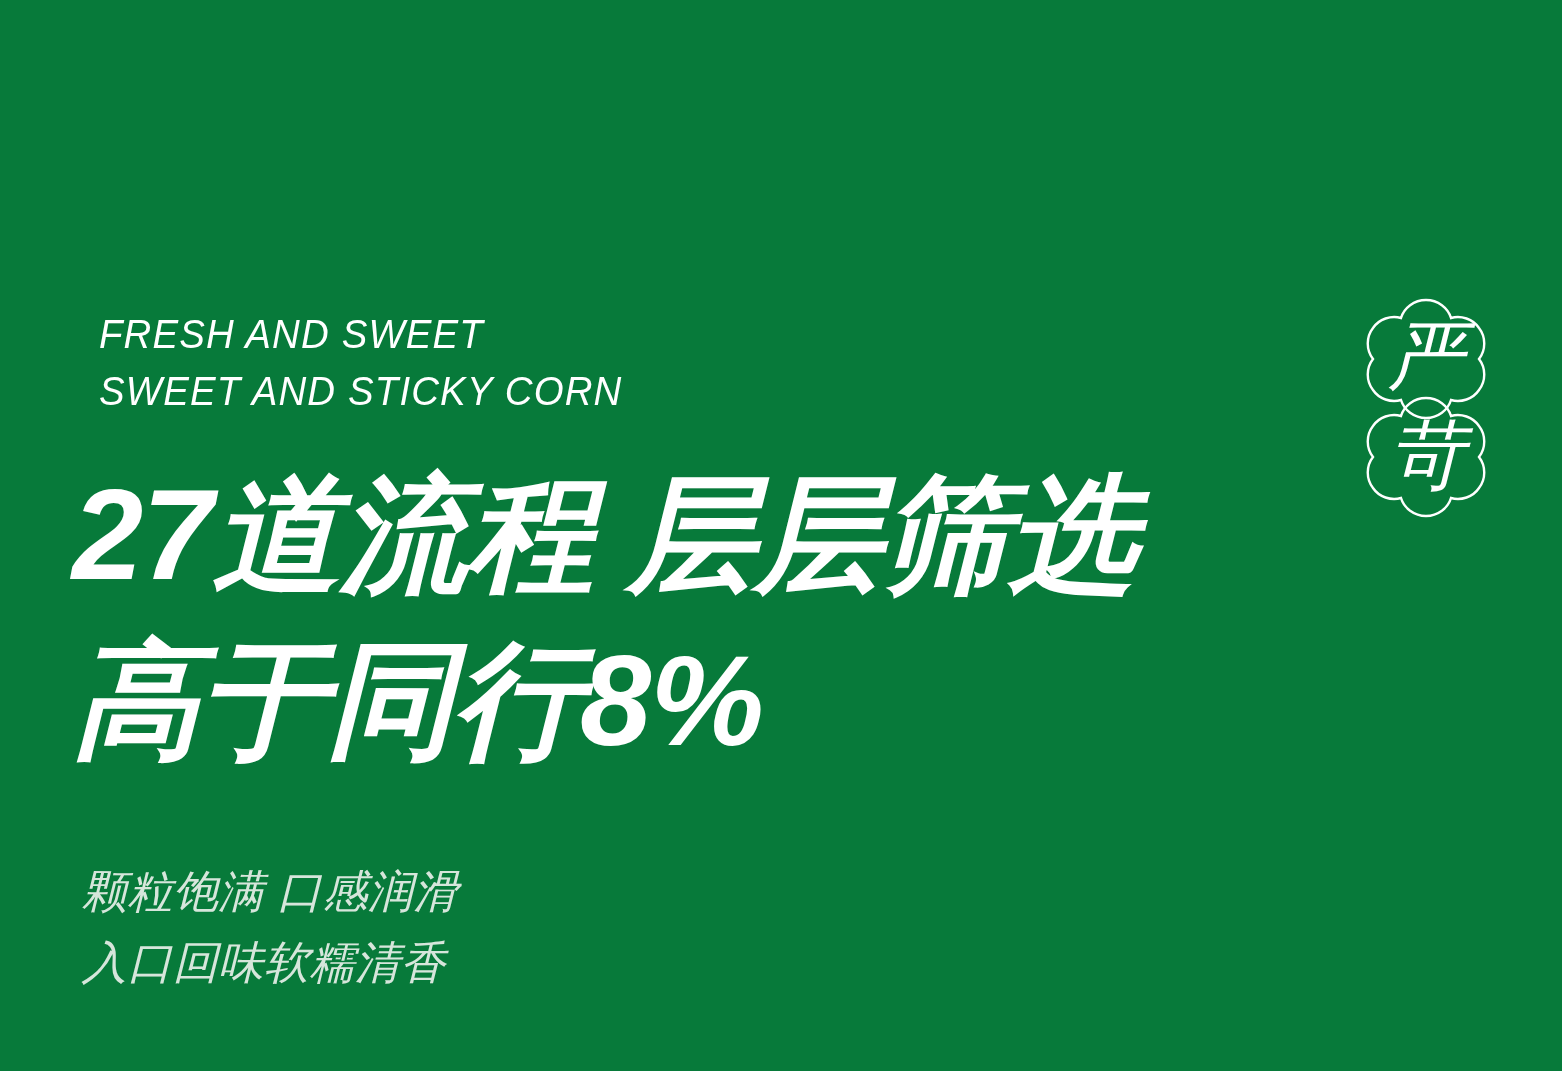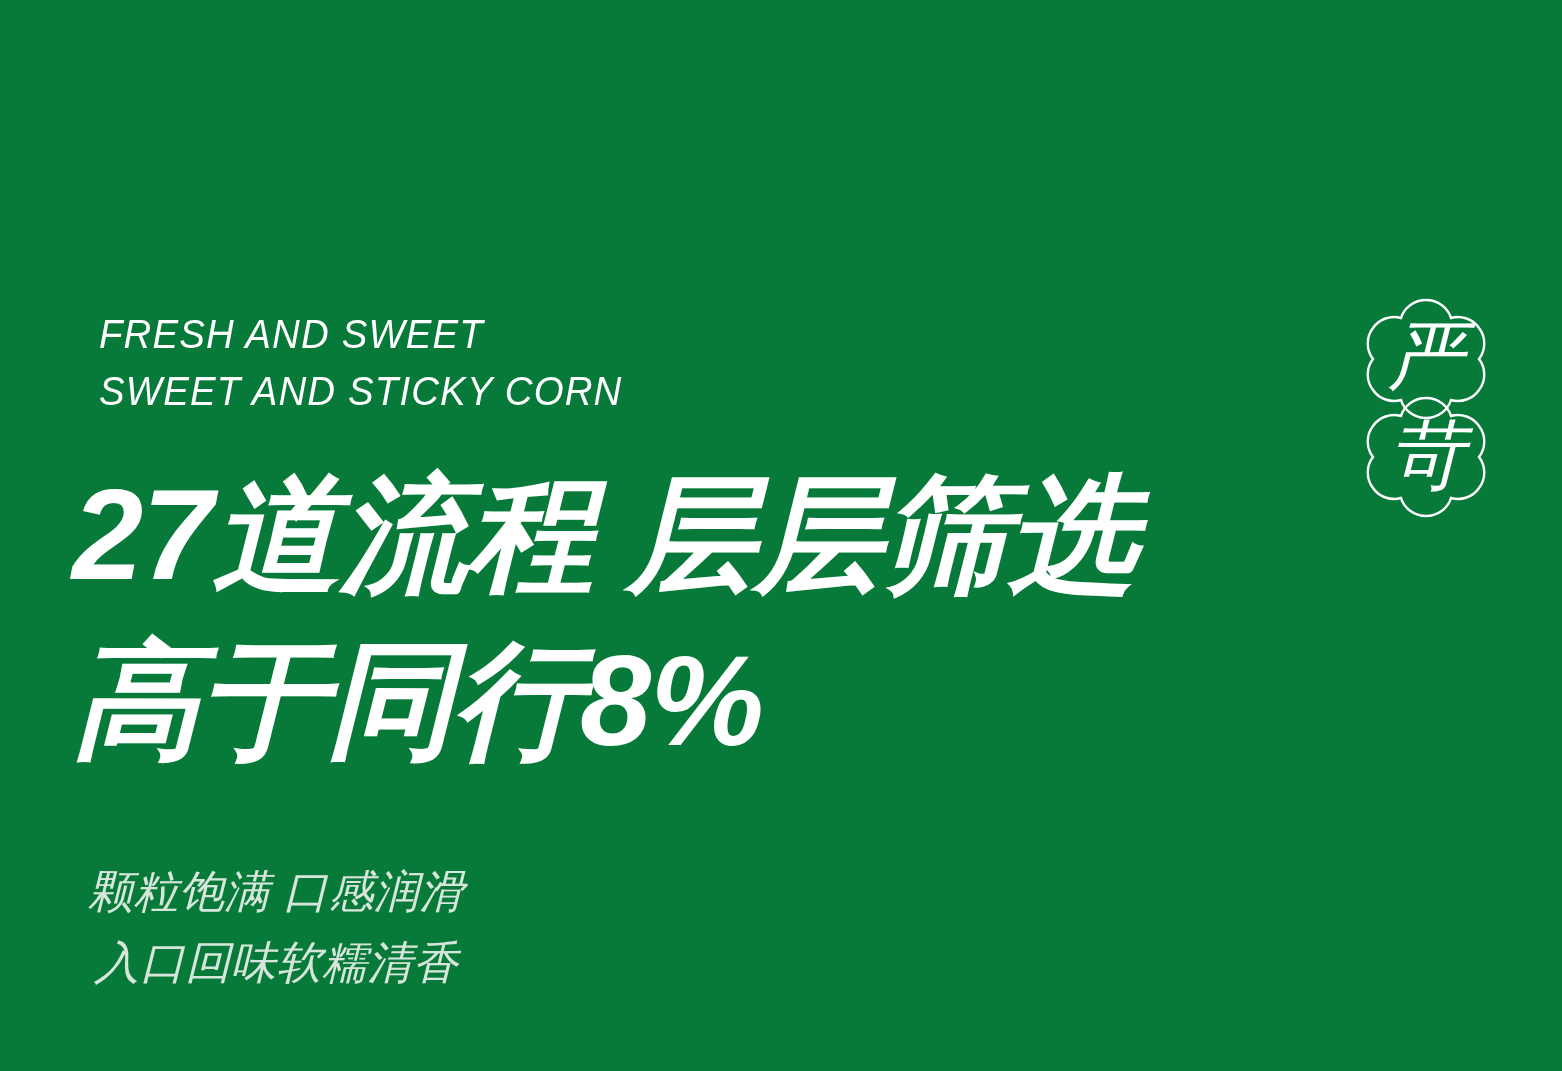--- a/index.html
+++ b/index.html
@@ -56,21 +56,21 @@
     display: inline-block;
     width: 34px;
   }
   .headline-line .pct {
     letter-spacing: -2px;
   }
 
   
   #descriptors {
     position: absolute;
-    left: 88px;
+    left: 82px;
     top: 856px;
     line-height: 1.58;
   }
   .descriptor-line {
     display: block;
     font-size: 45px;
     font-weight: 400;
     color: #d6e6db;
     white-space: pre;
     letter-spacing: 0.5px;
@@ -106,21 +106,21 @@
     <span class="eyebrow-line" style="color: rgb(255, 255, 255);">SWEET AND STICKY CORN</span>
   </div>
 
   <div id="headline">
     <span class="headline-line" style="color: rgb(255, 255, 255);"><span>27道流程</span><span class="gap"></span><span>层层筛选</span></span>
     <span class="headline-line" style="color: rgb(255, 255, 255);"><span>高于同行</span><span>8</span><span class="pct">%</span></span>
   </div>
 
   <div id="descriptors">
     <span class="descriptor-line" style="color: rgb(214, 230, 219);">颗粒饱满 口感润滑</span>
-    <span class="descriptor-line" style="color: rgb(214, 230, 219); text-align: center;">入口回味软糯清香</span>
+    <span class="descriptor-line" style="color: rgb(214, 230, 219);">入口回味软糯清香</span>
   </div>
 
   <div id="logo-stamp">
     <svg viewBox="0 0 136 232" xmlns="http://www.w3.org/2000/svg">
 
       <path d="M68 8
                C 80 8, 90 16, 93 26
                C 103 23, 115 27, 121 36
                C 128 45, 128 58, 121 67
                C 128 76, 128 89, 121 98

